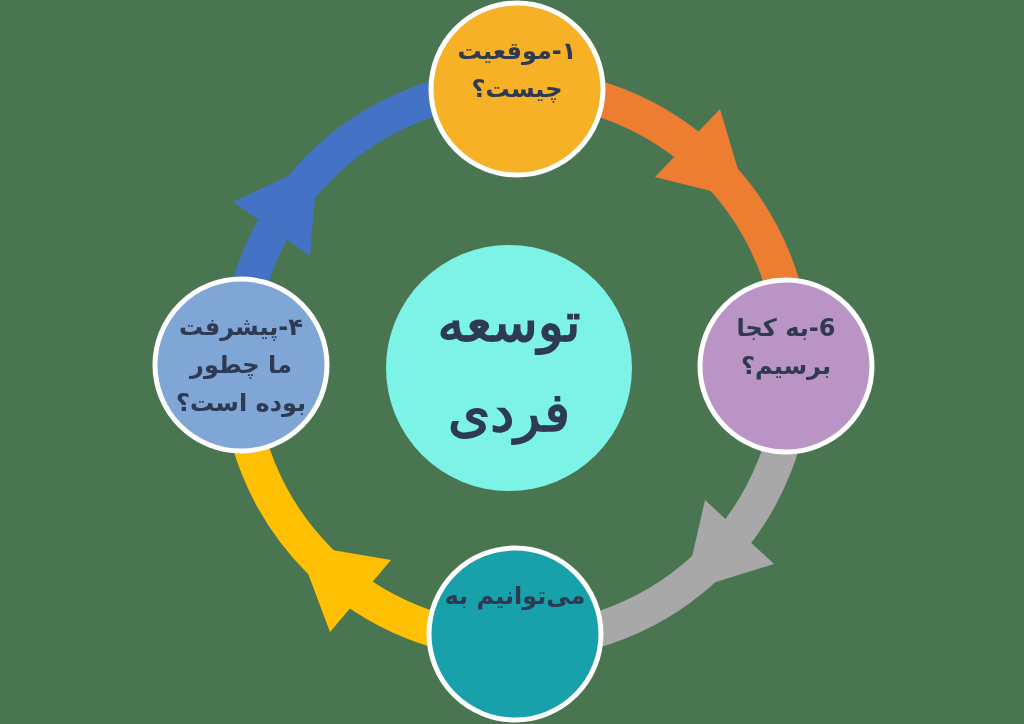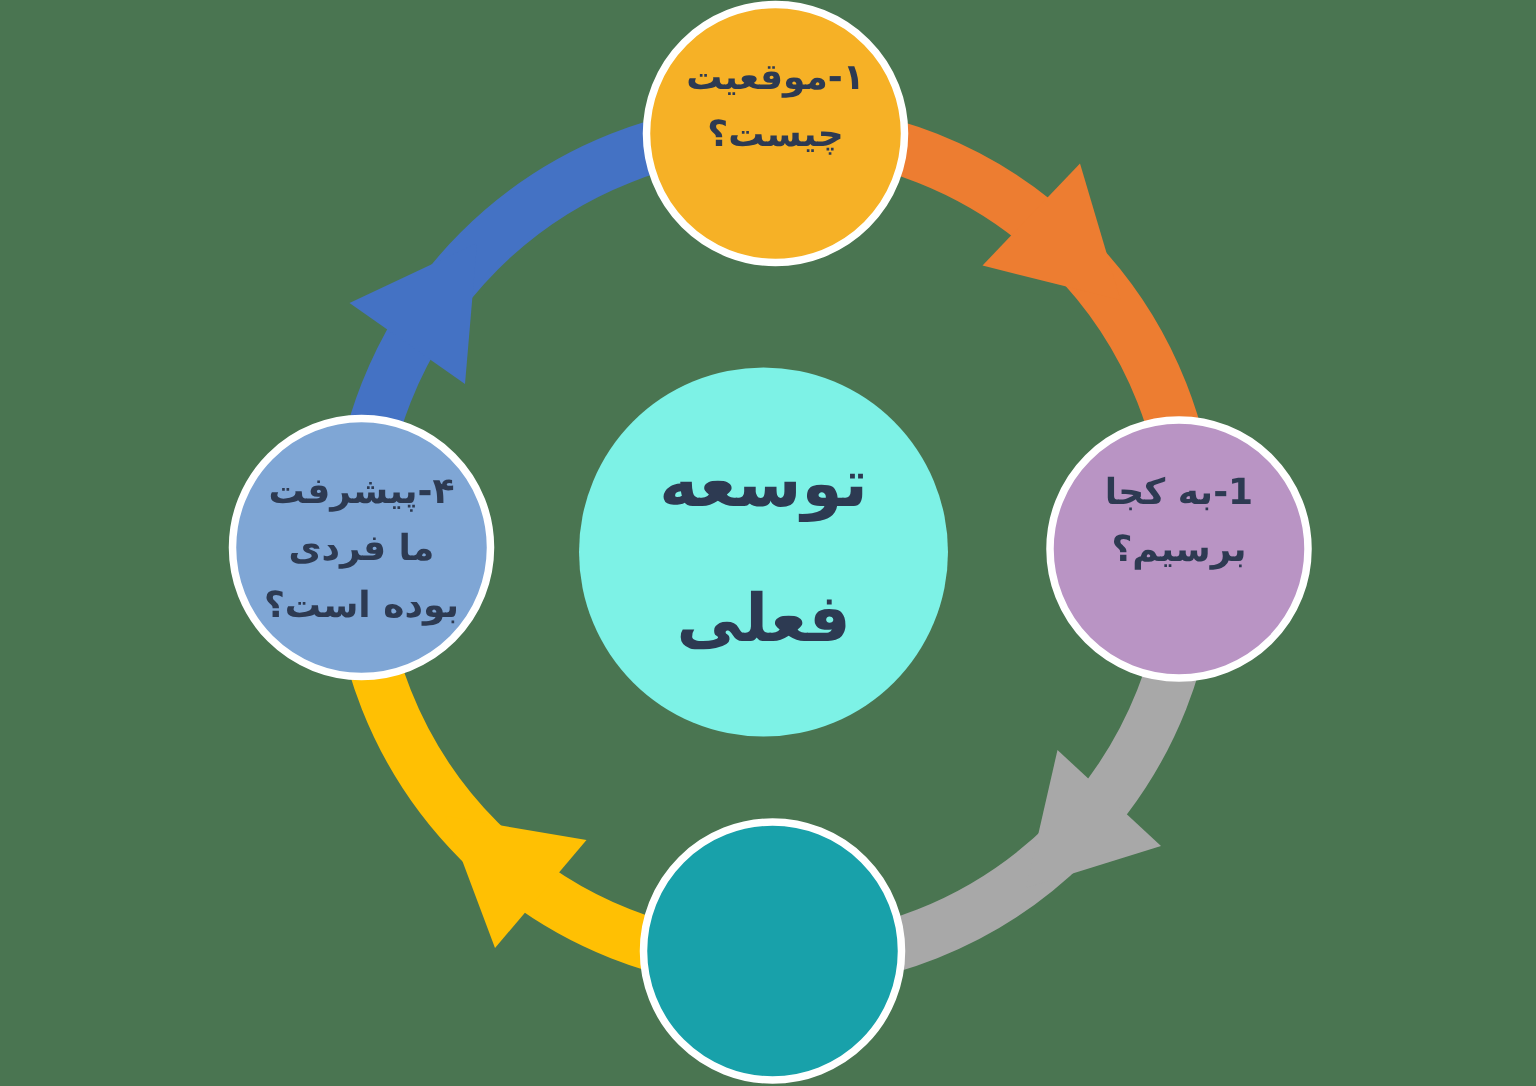--- a/index.html
+++ b/index.html
@@ -33,22 +33,23 @@
     font-weight: 700;
     user-select: none;
   }
   .step-label {
     width: 220px;
     font-size: 24px;
     line-height: 38px;
   }
   .center-label {
     width: 280px;
-    font-size: 44px;
+    font-size: 54px;
     line-height: 90px;
+    font-family: Liberation Serif, serif;
   }
   .label span {
     display: block;
     white-space: nowrap;
   }
 </style>
 </head>
 <body style="background: rgb(74, 117, 81);">
 
 <div class="stage">
@@ -77,31 +78,32 @@
 
     <circle cx="509" cy="368" r="123" stroke="none" fill="#7DF2E6"></circle>
   </svg>
 
   <div class="label step-label" style="left:407px; top:32px;" dir="rtl">
     <span>۱-موقعیت</span>
     <span>چیست؟</span>
   </div>
 
   <div class="label step-label" style="left:676px; top:309px;" dir="rtl">
-    <span>1-به کجا</span>
+    <span>6-به کجا</span>
     <span>برسیم؟</span>
   </div>
 
   <div class="label step-label" style="left:405px; top:577px;" dir="rtl">
+    <span>می‌توانیم به</span>
   </div>
 
   <div class="label step-label" style="left:131px; top:308px;text-align:center;" dir="rtl">
     <span>۴-پیشرفت</span>
-    <span>ما فردی</span>
+    <span>ما چطور</span>
     <span>بوده است؟</span>
   </div>
 
   <div class="label center-label" style="left:369px; top:278px;" dir="rtl">
     <span>توسعه</span>
-    <span>فعلی</span>
+    <span>فردی</span>
   </div>
 
 </div>
 
 </body></html>

